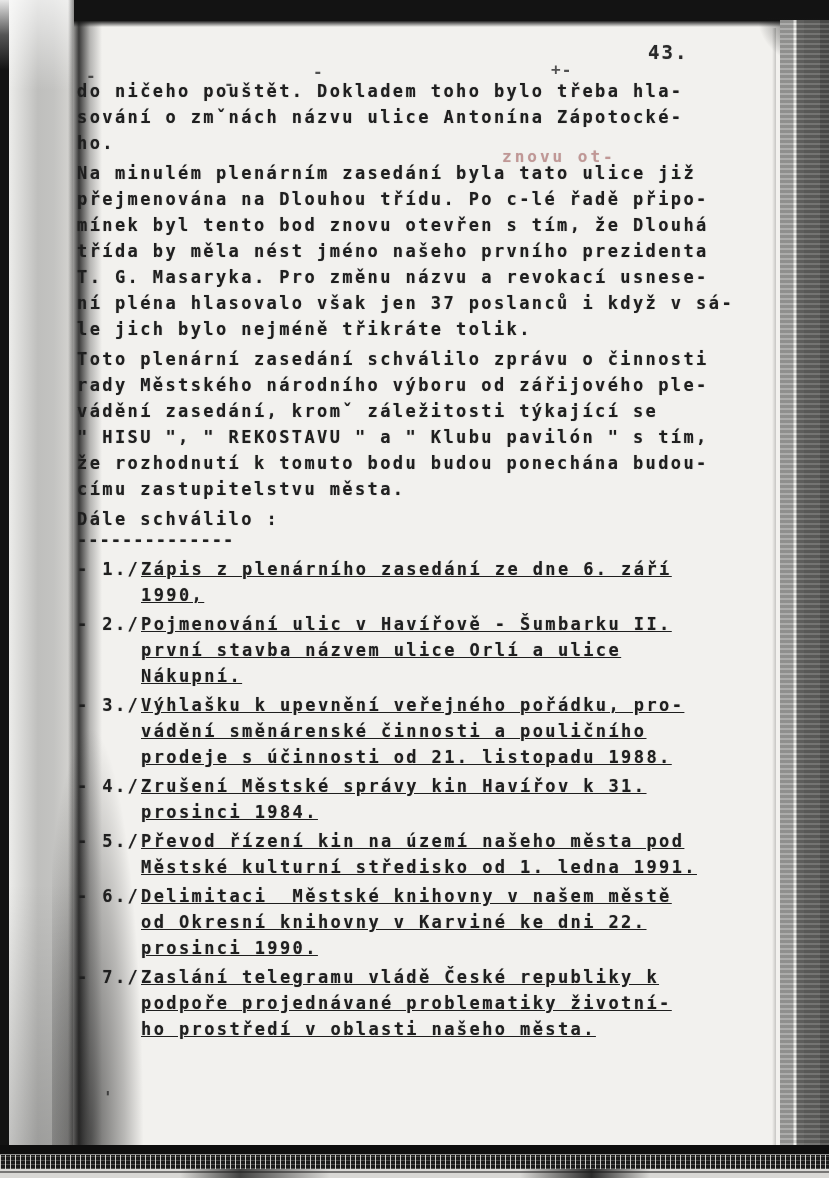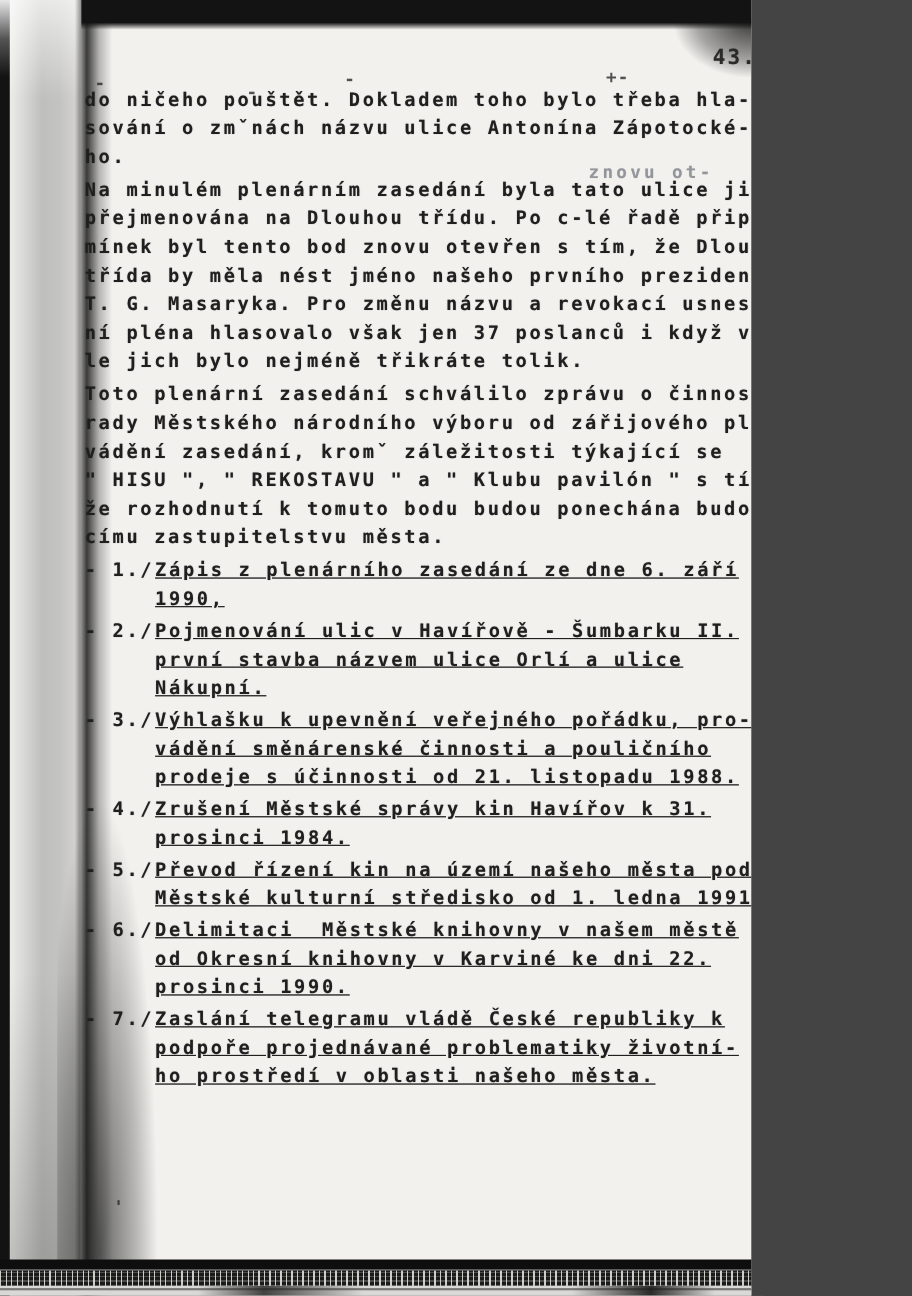--- a/index.html
+++ b/index.html
@@ -1,17 +1,17 @@
 <!DOCTYPE html>
 <html style="--paper: #f2f1ee; --ink: #1f1f1f; --band_dark: #131313; --stack_gray: #c3c3c1; --right_light: #a3a3a1; --right_dark: #646462;"><head>
 <meta charset="utf-8">
 <style>
   html,body { margin:0; padding:0; background:#444; }
   .scan {
-    position:relative; width:683px; height:1178px; overflow:hidden;
+    position:relative; width:829px; height:1178px; overflow:hidden;
     background:var(--paper,#f2f1ee);
     font-family:"DejaVu Sans Mono", monospace;
   }
   
   .edge-left-black {
     position:absolute; left:0; top:0; width:9px; height:1178px;
     background:linear-gradient(180deg,#e8e8e8 0,#555 35px,var(--band_dark,#131313) 70px,var(--band_dark,#131313) 100%);
   }
   .edge-left-gray {
     position:absolute; left:9px; top:0; width:64px; height:1178px;
@@ -79,23 +79,23 @@
   .heading-underline { line-height:16px; letter-spacing:1px; }
   .item { display:flex; margin:0 0 3px 0; }
   .item-marker { flex:none; width:64px; }
   .item-text { flex:1;text-decoration:underline; }
   .page-number {
     position:absolute; left:648px; top:40px;
     font-size:19px; letter-spacing:2px; line-height:24px;
     font-weight:bold; color:#2a2a2a; text-shadow:0 0 1px rgba(25,25,25,.4);
   }
   .ghost {
-    position:absolute; left:535px; top:144px;
+    position:absolute; left:502px; top:144px;
     font-size:16px; letter-spacing:3px; font-weight:bold;
-    color:#0f172a; opacity:.42; filter:blur(.7px);
+    color:#7f1d1d; opacity:.42; filter:blur(.7px);
   }
   .stray {
     position:absolute; font-weight:bold; font-size:16px; letter-spacing:1px;
     color:#2a2a2a; opacity:.8;
   }
 </style>
 </head>
 <body>
 
 <div class="scan">
@@ -141,20 +141,24 @@
 le jich bylo nejméně třikráte tolik.</div>
 
 
     <div class="para typewriter">Toto plenární zasedání schválilo zprávu o činnosti
 rady Městského národního výboru od zářijového ple-
 vádění zasedání, kromˇ záležitosti týkající se
 " HISU ", " REKOSTAVU " a " Klubu pavilón " s tím,
 že rozhodnutí k tomuto bodu budou ponechána budou-
 címu zastupitelstvu města.</div>
 
+    <div class="heading-block">
+      <div class="typewriter">Dále schválilo :</div>
+      <div class="typewriter heading-underline">--------------</div>
+    </div>
 
     <div class="item">
       <div class="item-marker typewriter">- 1./</div>
       <div class="item-text typewriter">Zápis z plenárního zasedání ze dne 6. září
 1990,</div>
     </div>
     <div class="item">
       <div class="item-marker typewriter">- 2./</div>
       <div class="item-text typewriter">Pojmenování ulic v Havířově - Šumbarku II.
 první stavba názvem ulice Orlí a ulice

